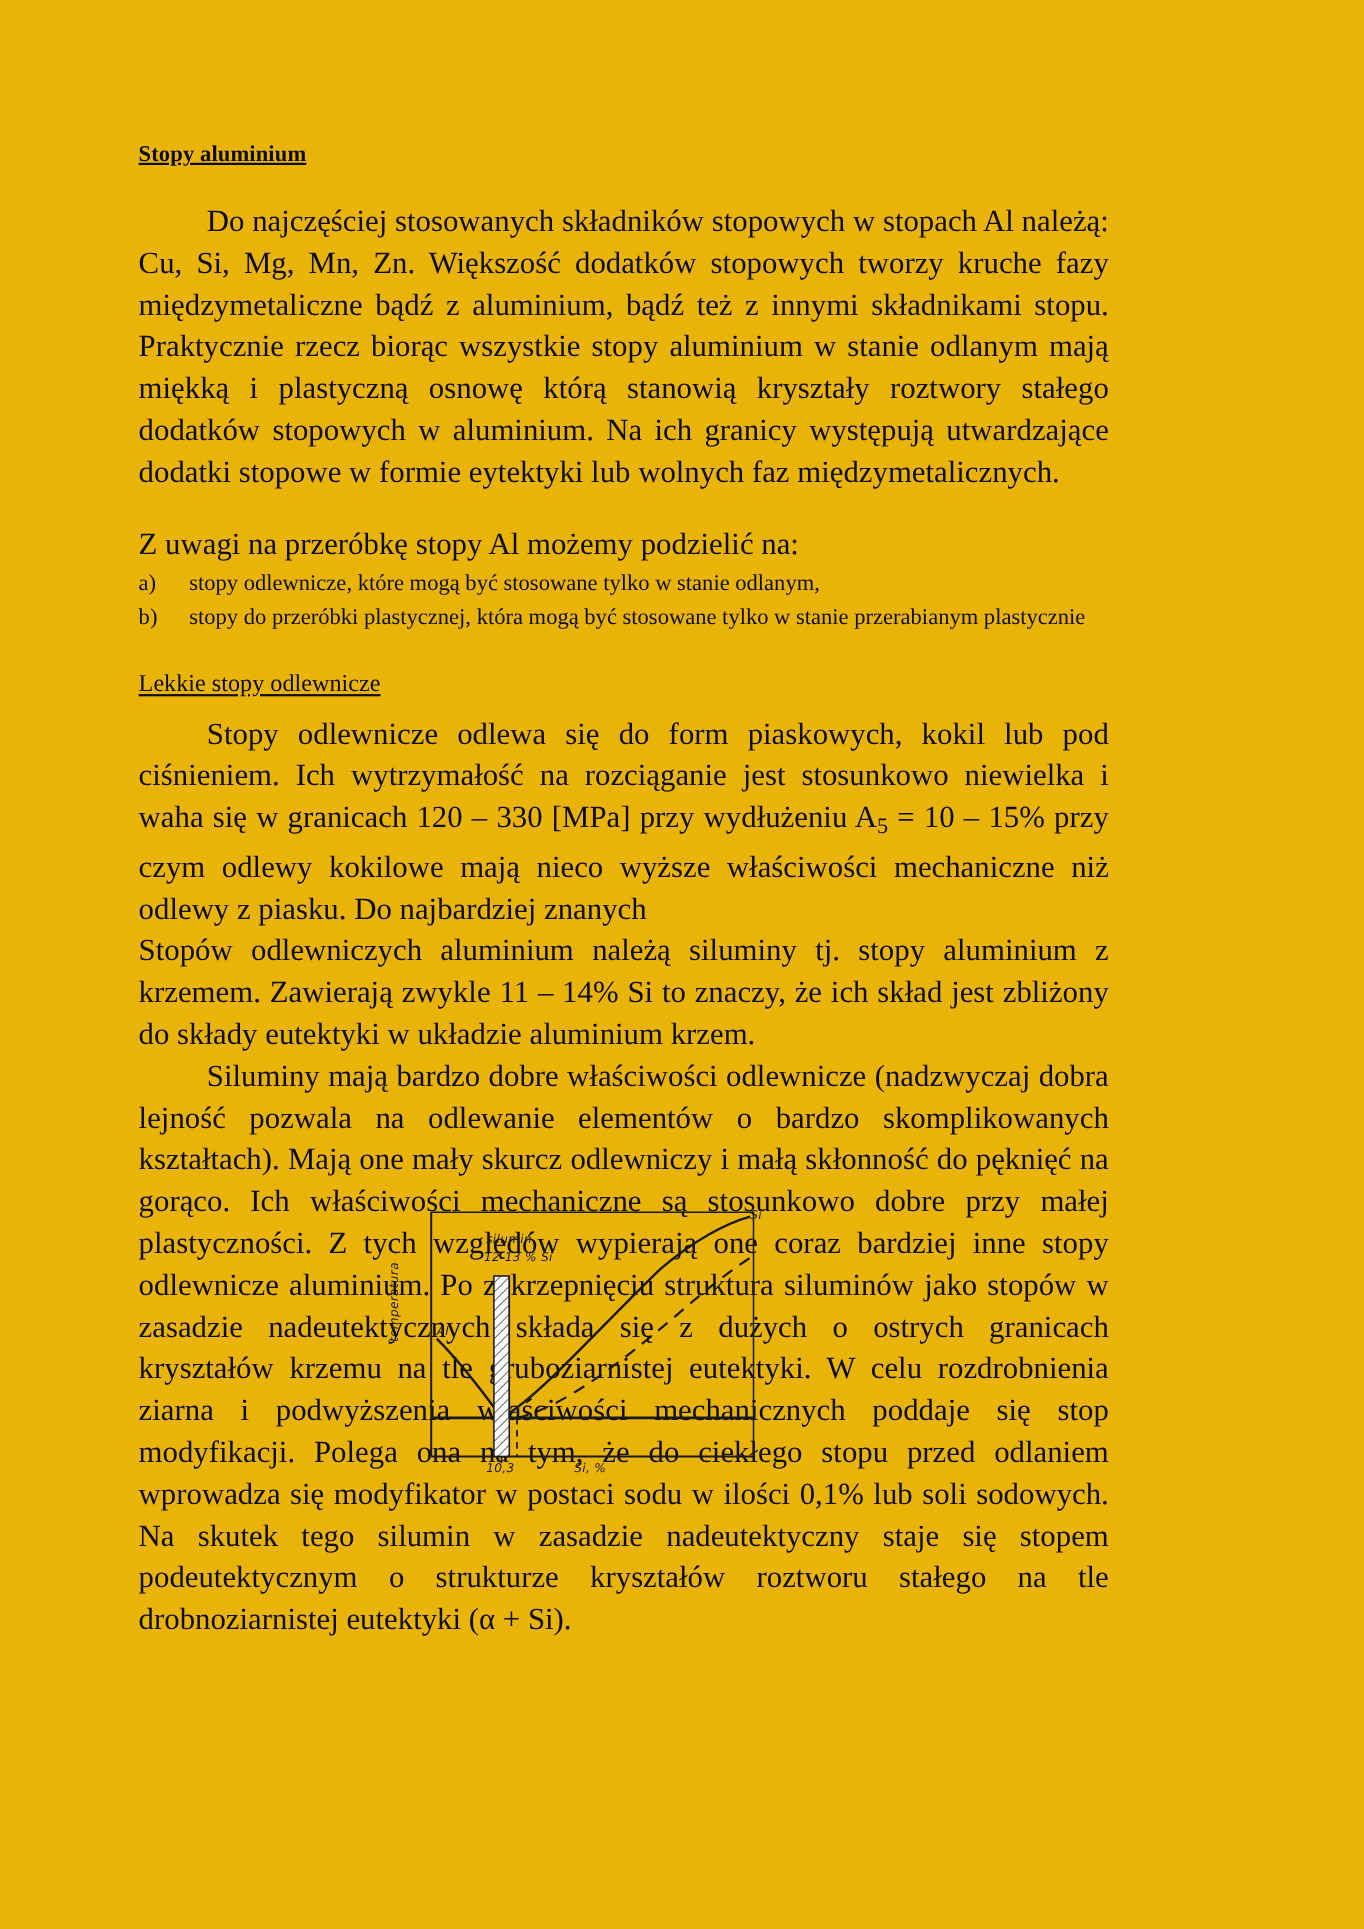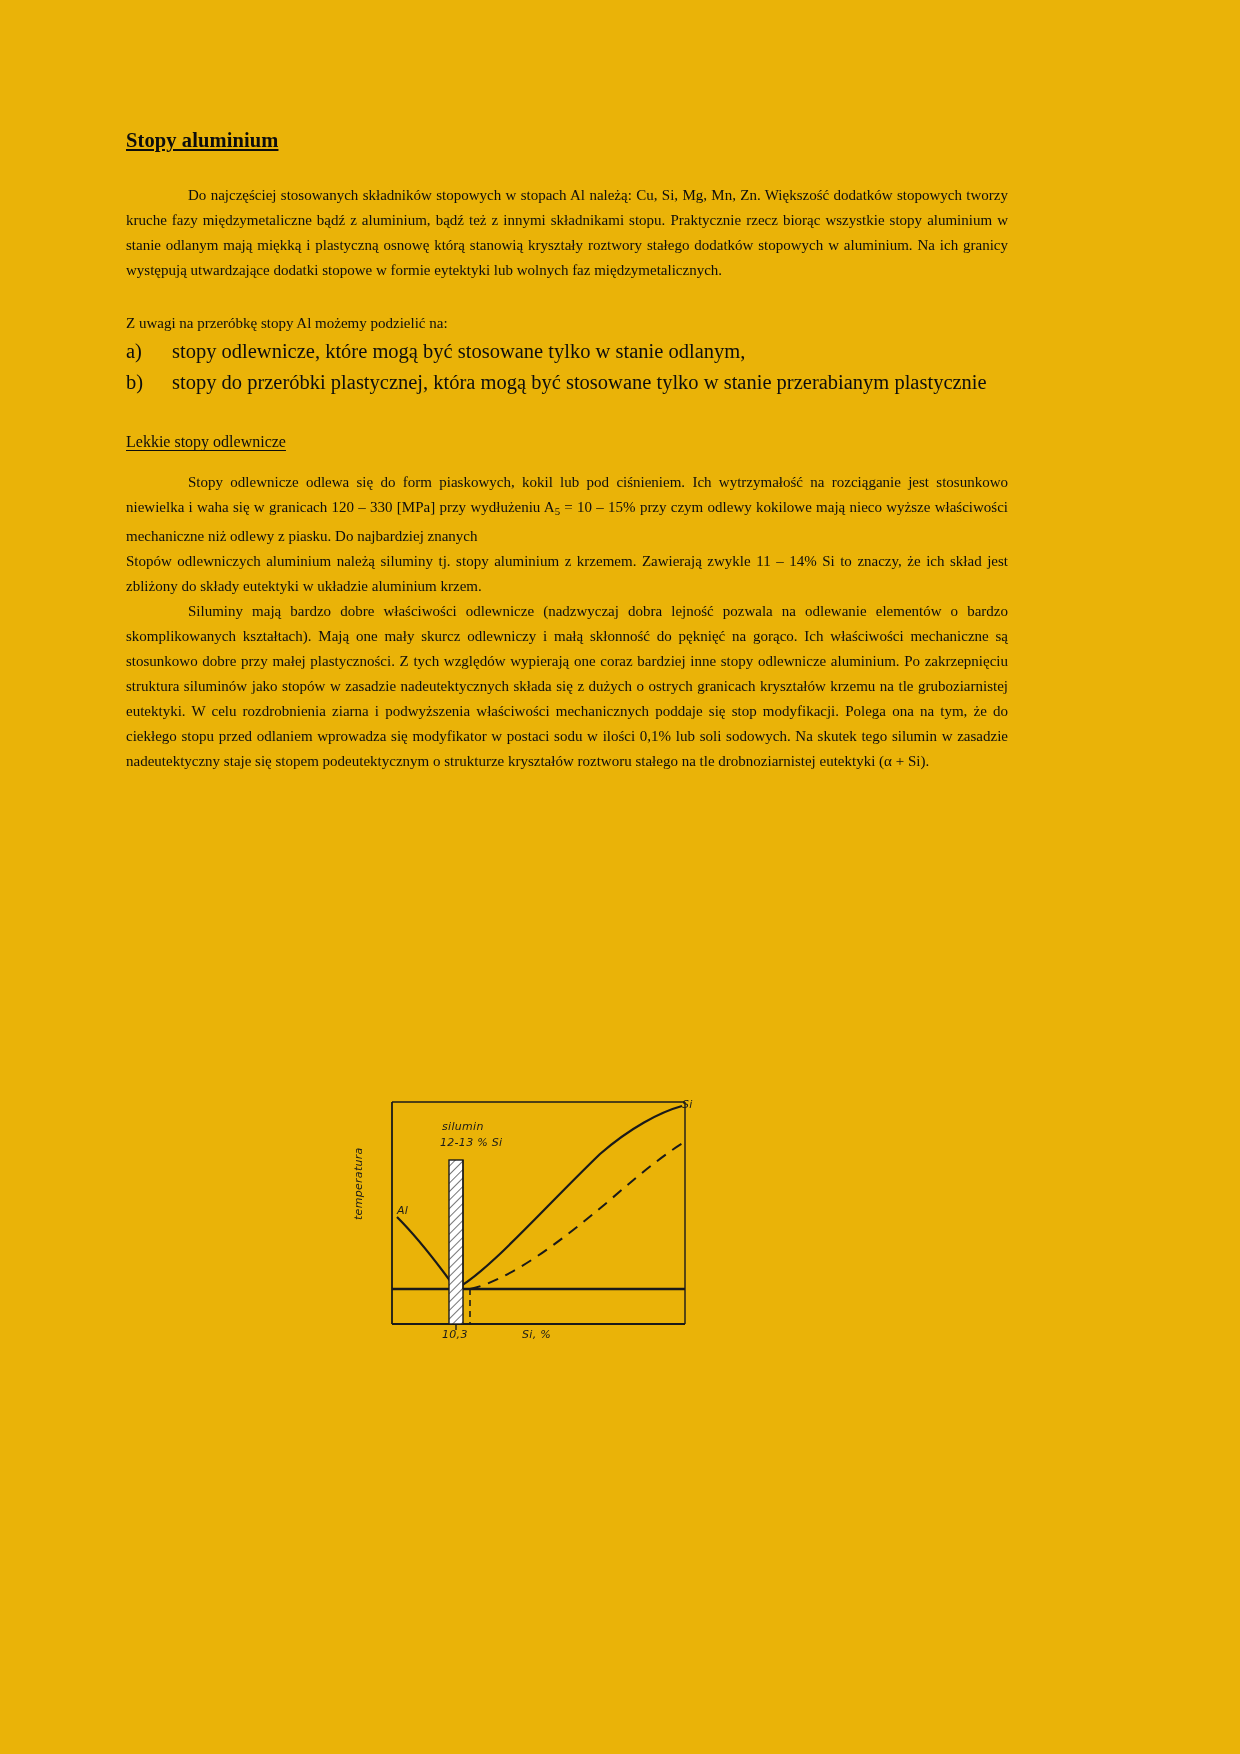--- a/index.html
+++ b/index.html
@@ -34,36 +34,36 @@
     font-weight: bold;
     font-size: 20.5px;
     letter-spacing: 0.1px;
     text-decoration: underline;
     text-underline-offset: 2px;
     margin: 0 0 30px 0;
     line-height: 1.2;
   }
   p.para {
     margin: 0;
-    font-size: 15px;
-    line-height: 25px;
+    font-size: 28px;
+    line-height: 38px;
     text-align: justify;
     text-justify: inter-word;
   }
   p.para.indent {
     text-indent: 62px;
   }
   p.para.flush {
     text-align: left;
   }
   .gap-sm { height: 13px; }
   .gap-md { height: 28px; }
 
   .sec-head {
-    font-size: 16px;
+    font-size: 22px;
     line-height: 31.2px;
     text-decoration: underline;
     text-underline-offset: 3px;
     margin: 0;
   }
 
   ul.list {
     list-style: none;
     margin: 0;
     padding: 0;

